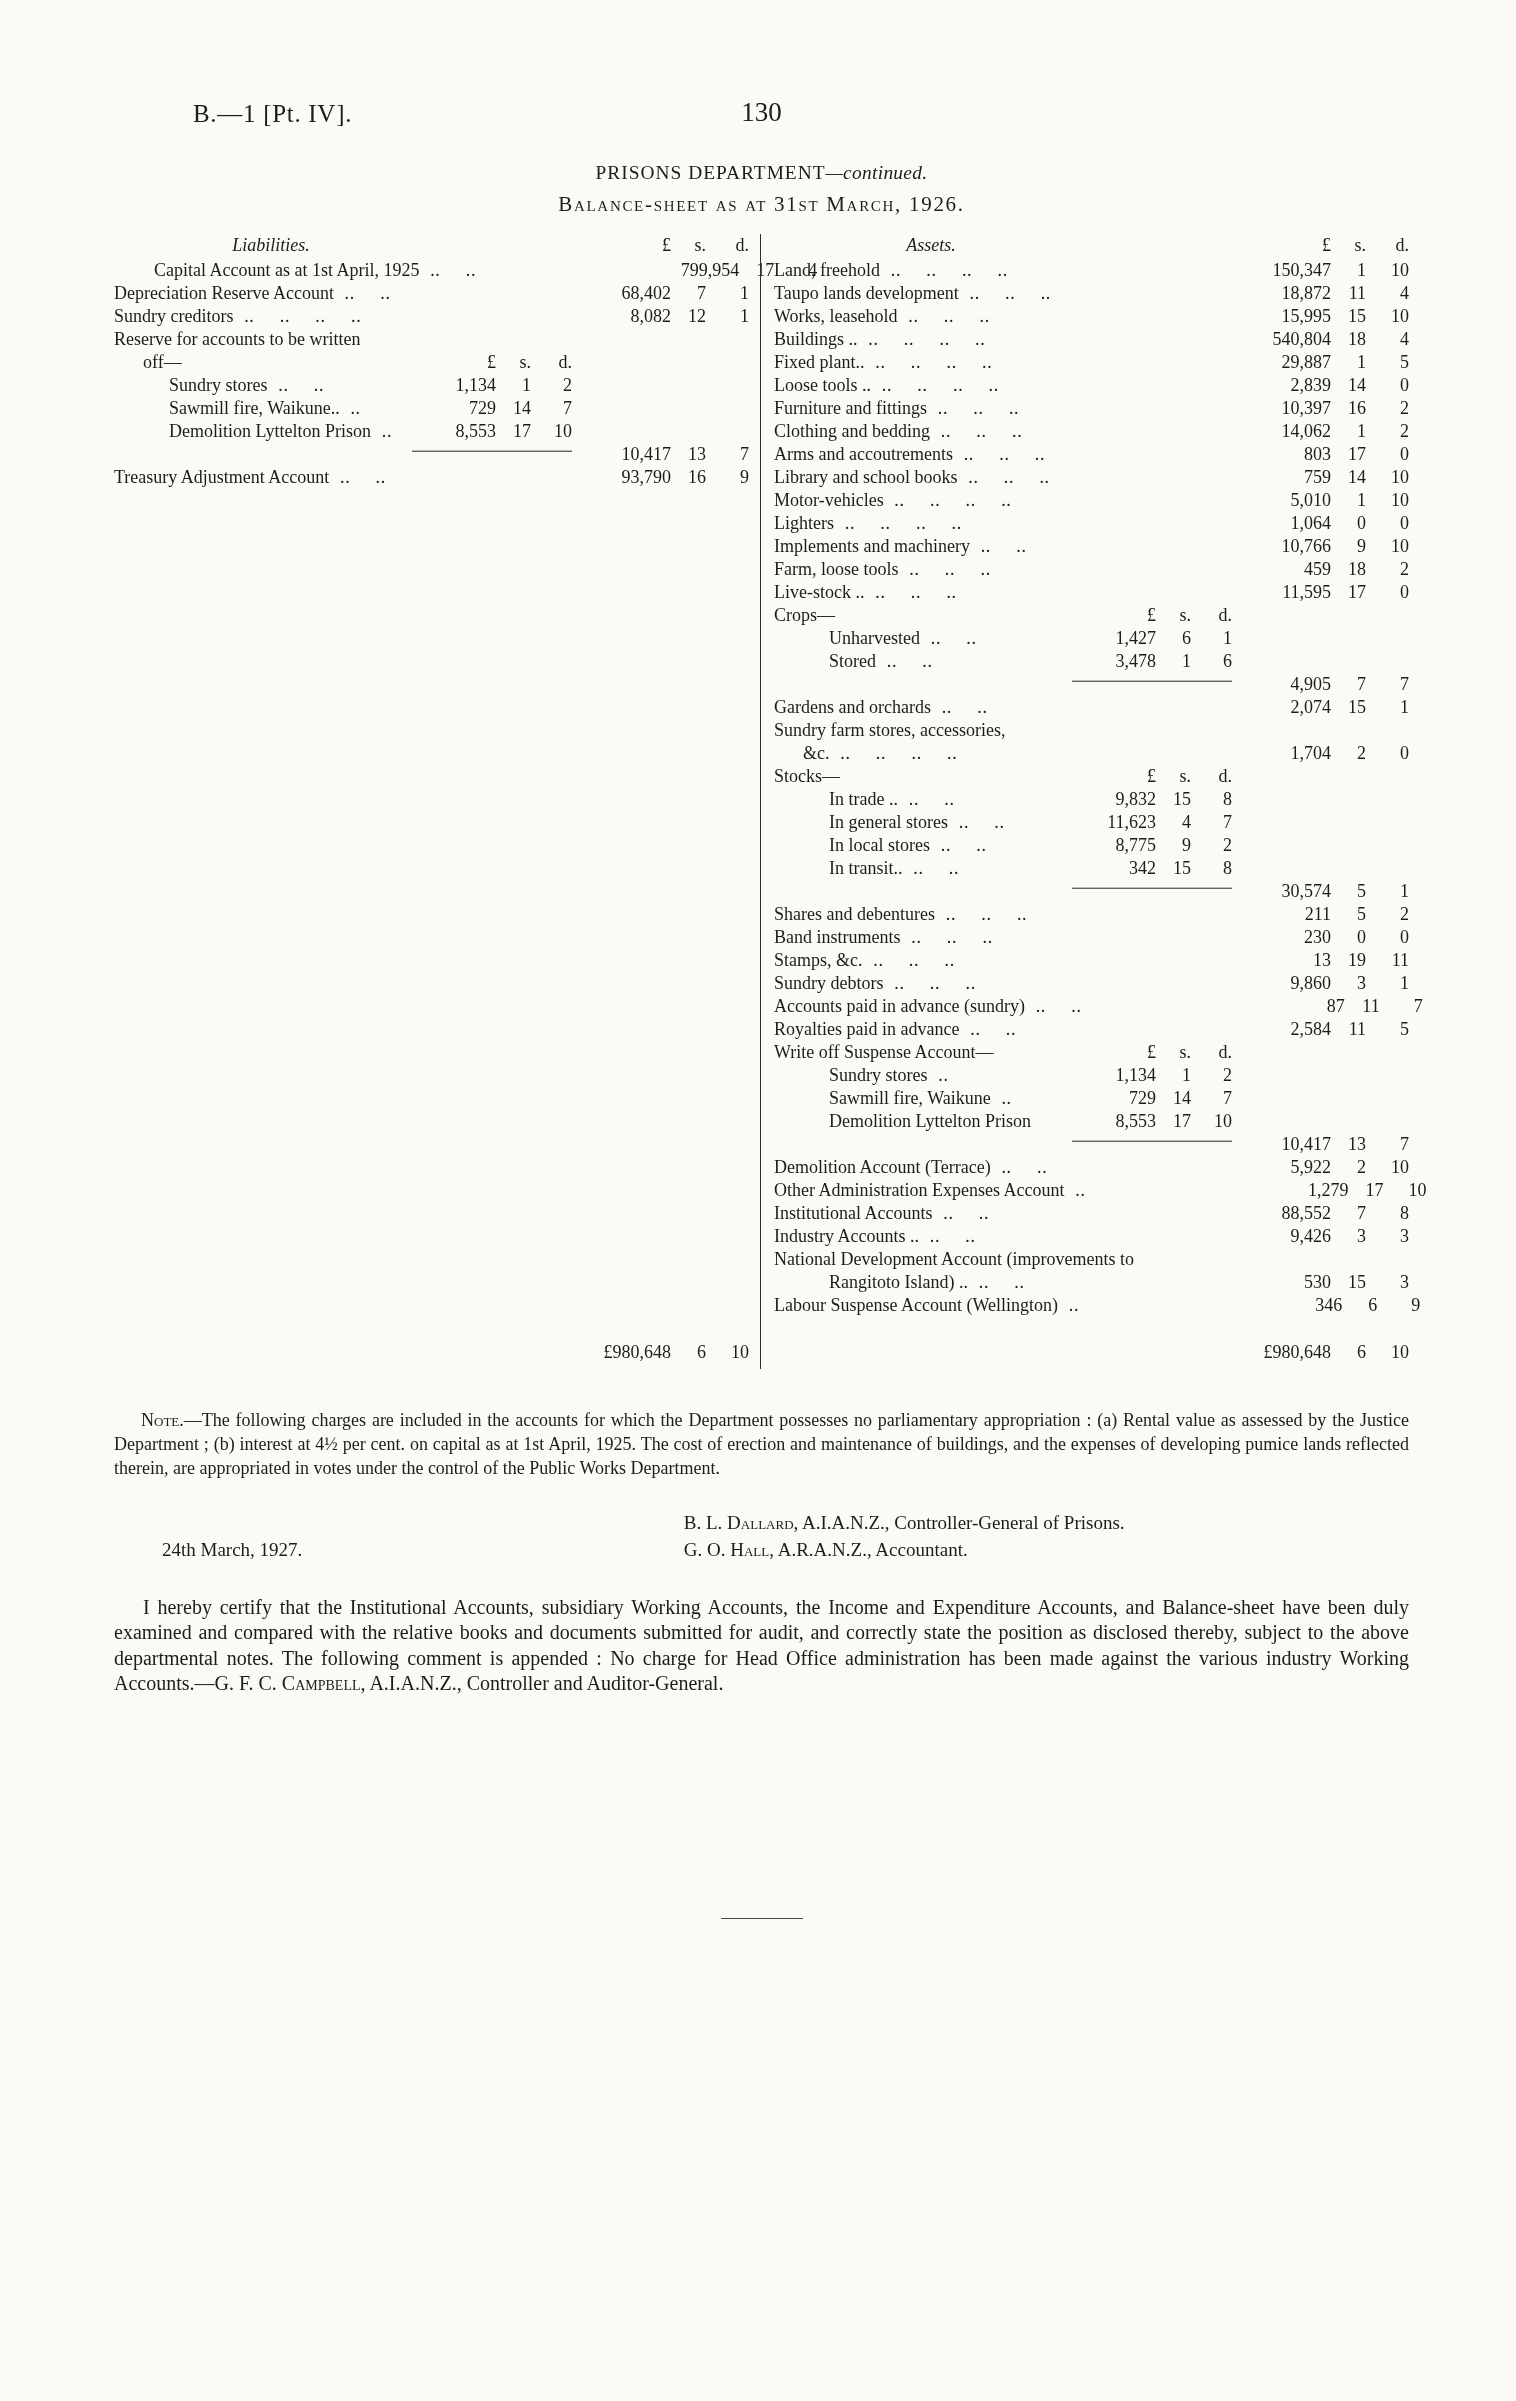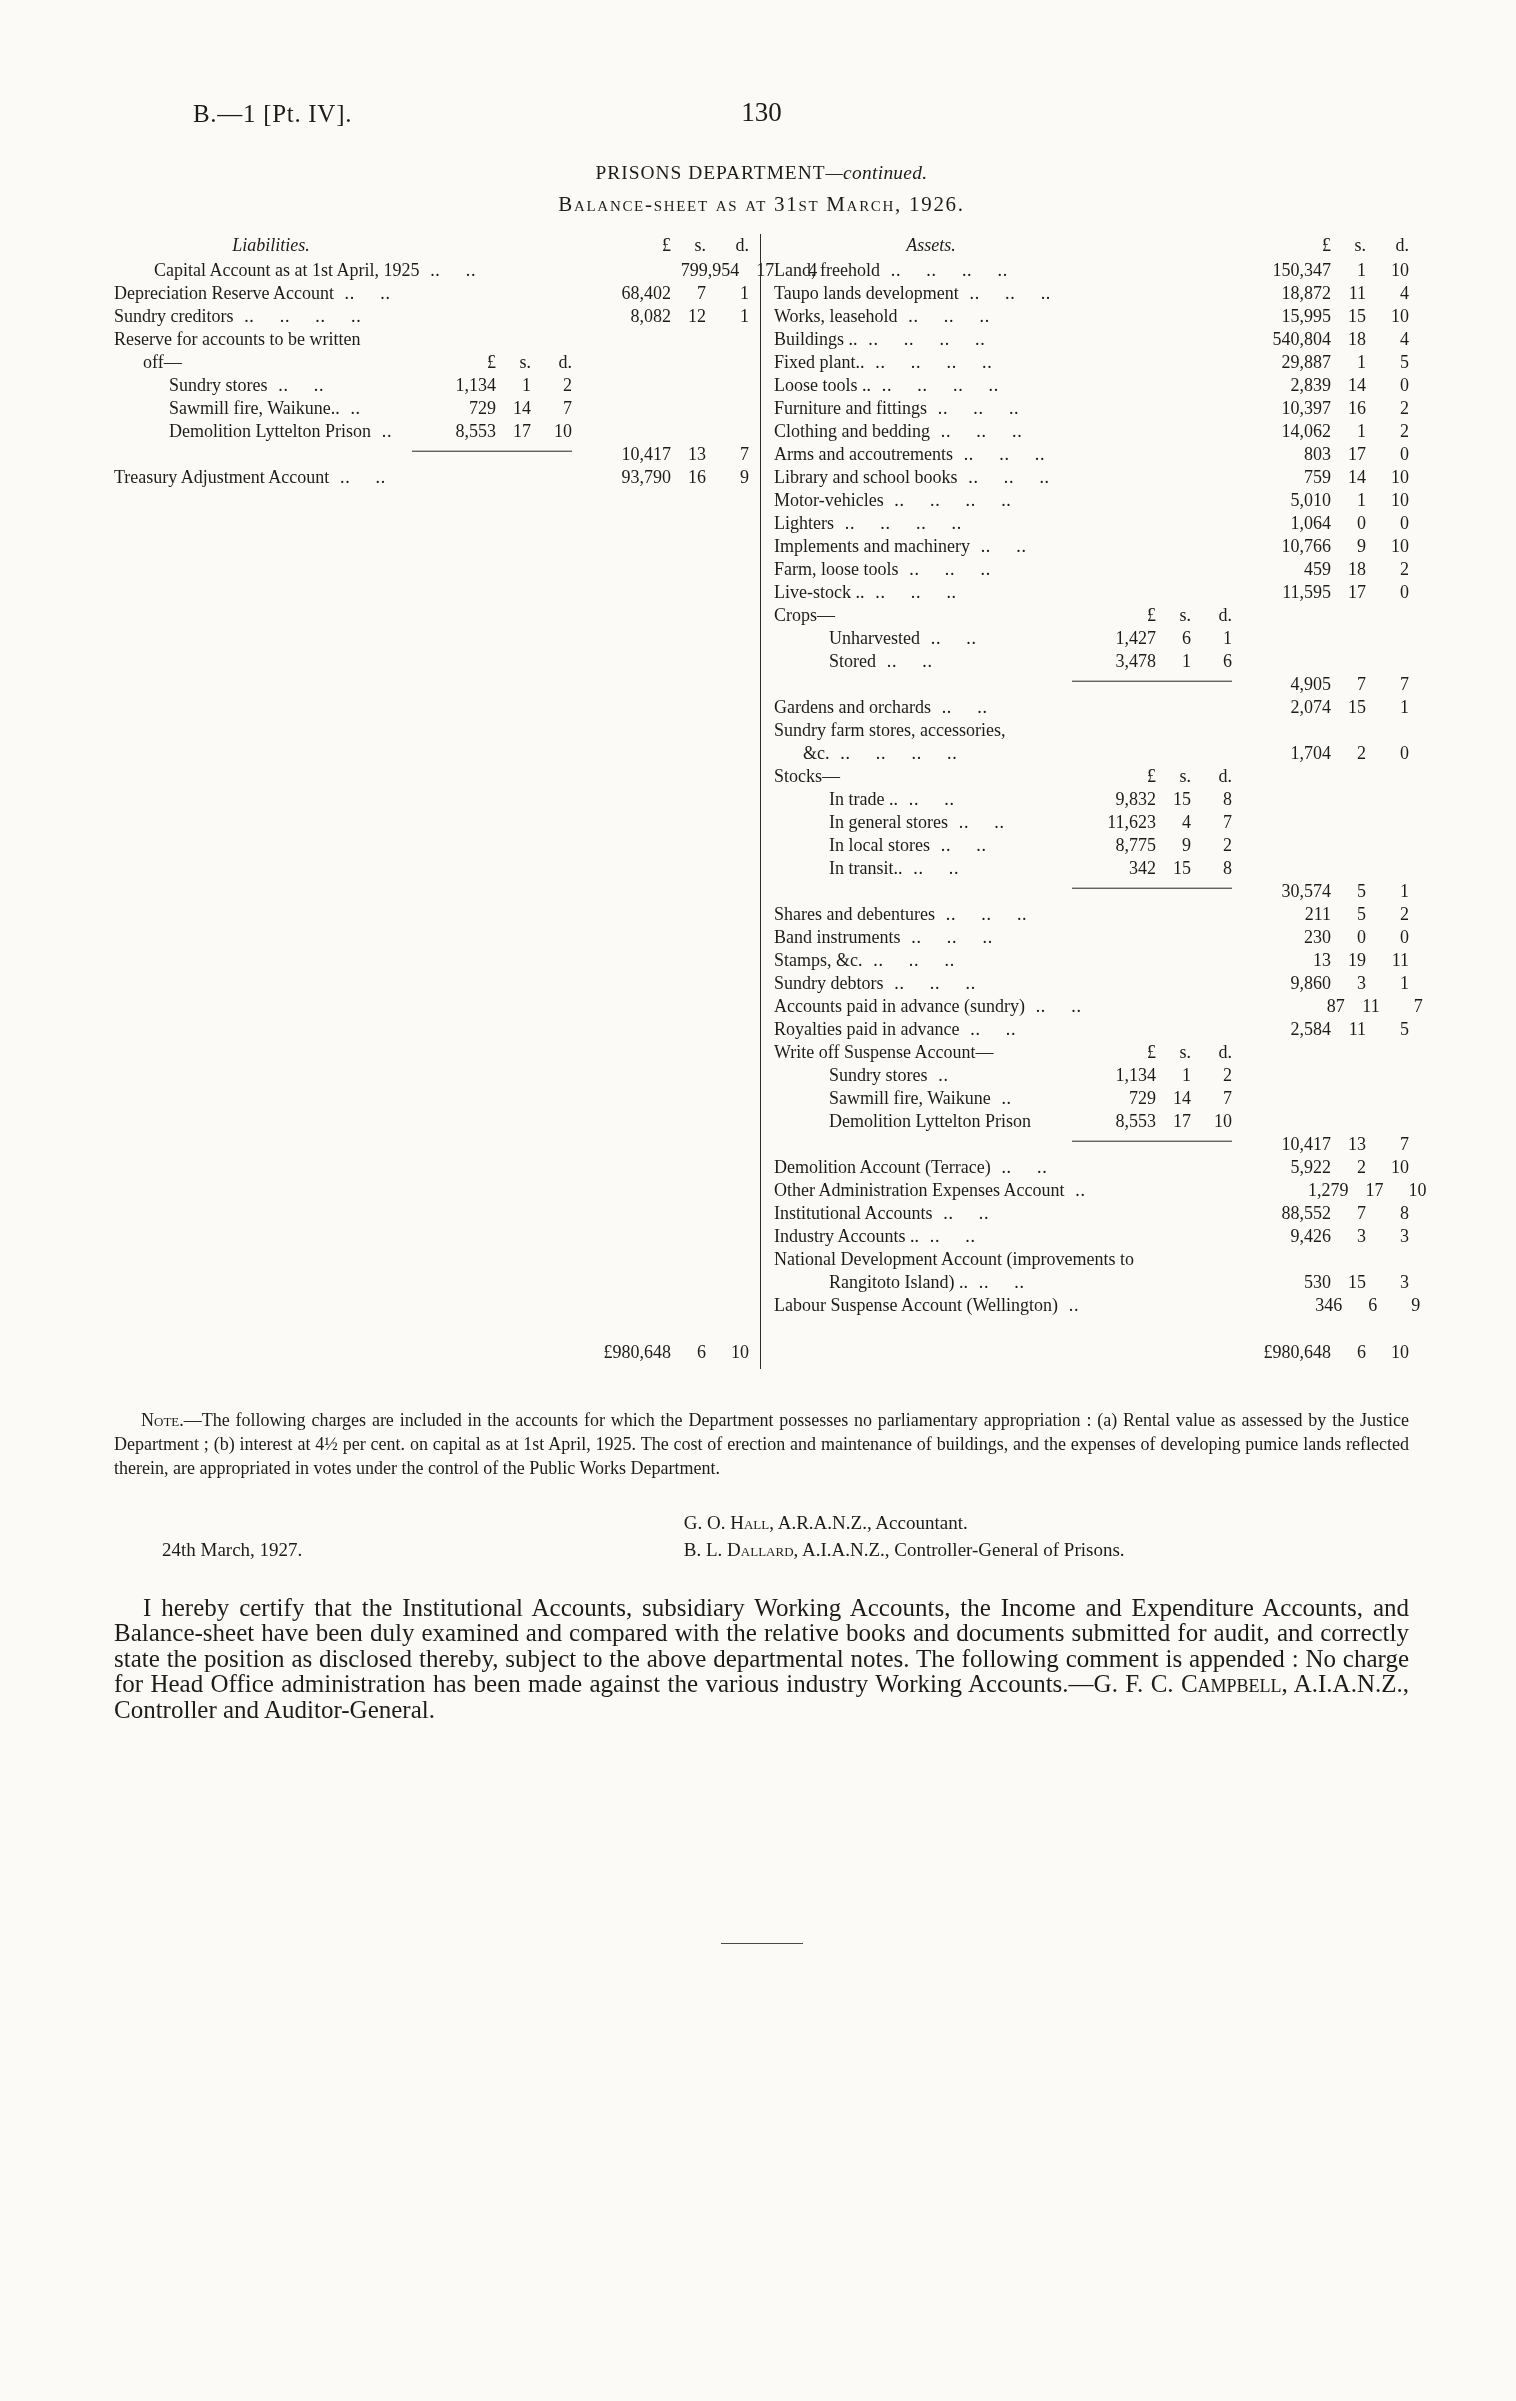--- a/index.html
+++ b/index.html
@@ -36,21 +36,21 @@
   .rule { border-top:1.3px solid #262522; align-self:center; transform:translateY(-3.3px); margin-left:4px; }
   .bs-row.total { margin-top:auto; padding-top:24px; }
   
   .footnote { margin-top:39px; font-size:18px; line-height:24px; text-align:justify; text-indent:27px; }
   .sc { font-variant:small-caps; }
   
   .sig-area { display:flex; margin-top:29px; font-size:19px; line-height:27px; }
   .sig-left { width:44%; display:flex; align-items:flex-end; padding-left:48px; }
   .sig-right { flex:1; }
   
-  .cert { margin-top:32px; font-size:25px; line-height:25.4px; text-align:justify; text-indent:29px; }
+  .cert { margin-top:32px; font-size:20px; line-height:25.4px; text-align:justify; text-indent:29px; }
   .end-rule { width:82px; border-top:1.3px solid #4a4945; margin:221px auto 0; }
 </style>
 </head>
 <body>
 
 <div class="page">
 
   <div class="doc-header">
     <span class="doc-ref">B.—1 [Pt. IV].</span>
     <span class="pageno">130</span>
@@ -421,22 +421,22 @@
       </div>
   </div>
 
   <p class="footnote"><span class="sc">Note.</span><span>—The following charges are included in the accounts for which the Department possesses no parliamentary appropriation : (a) Rental value as assessed by the Justice Department ; (b) interest at 4½ per cent. on capital as at 1st April, 1925.  The cost of erection and maintenance of buildings, and the expenses of developing pumice lands reflected therein, are appropriated in votes under the control of the Public Works Department.</span></p>
 
   <div class="sig-area">
     <div class="sig-left">
       <span>24th March, 1927.</span>
     </div>
     <div class="sig-right">
+      <div><span class="sc">B. L. Dallard,</span><span> A.I.A.N.Z., Controller-General of Prisons.</span></div>
       <div><span class="sc">G. O. Hall,</span><span> A.R.A.N.Z., Accountant.</span></div>
-      <div><span class="sc">B. L. Dallard,</span><span> A.I.A.N.Z., Controller-General of Prisons.</span></div>
     </div>
   </div>
 
   <p class="cert"><span>I hereby certify that the Institutional Accounts, subsidiary Working Accounts, the Income and Expenditure Accounts, and Balance-sheet have been duly examined and compared with the relative books and documents submitted for audit, and correctly state the position as disclosed thereby, subject to the above departmental notes.  The following comment is appended : No charge for Head Office administration has been made against the various industry Working Accounts.—</span><span class="sc">G. F. C. Campbell,</span><span> A.I.A.N.Z., Controller and Auditor-General.</span></p>
 
   <div class="end-rule"></div>
 
 </div>
 
 

